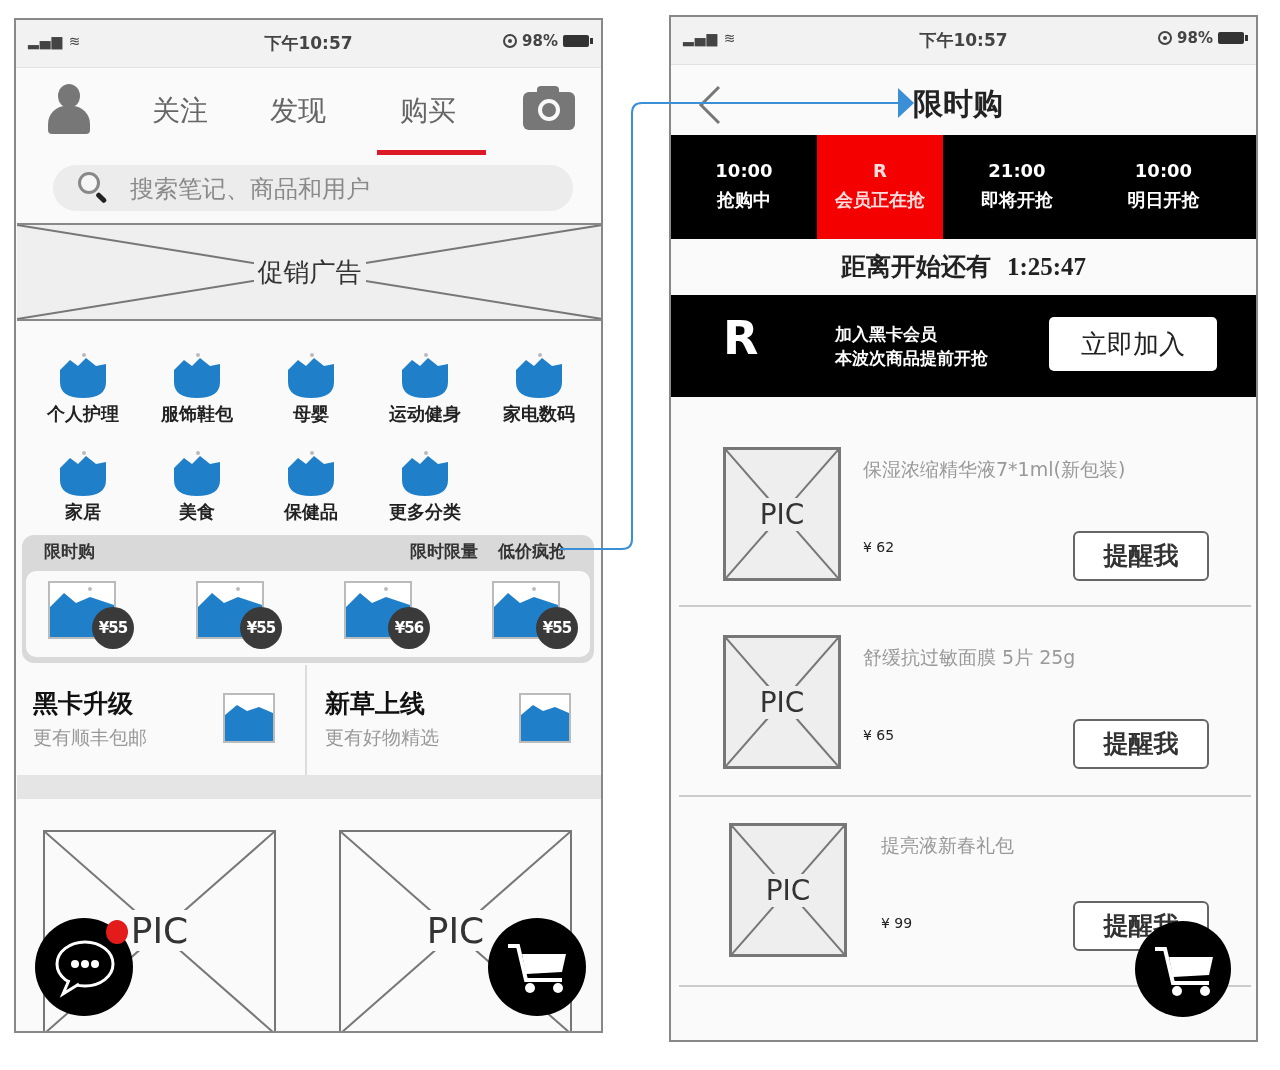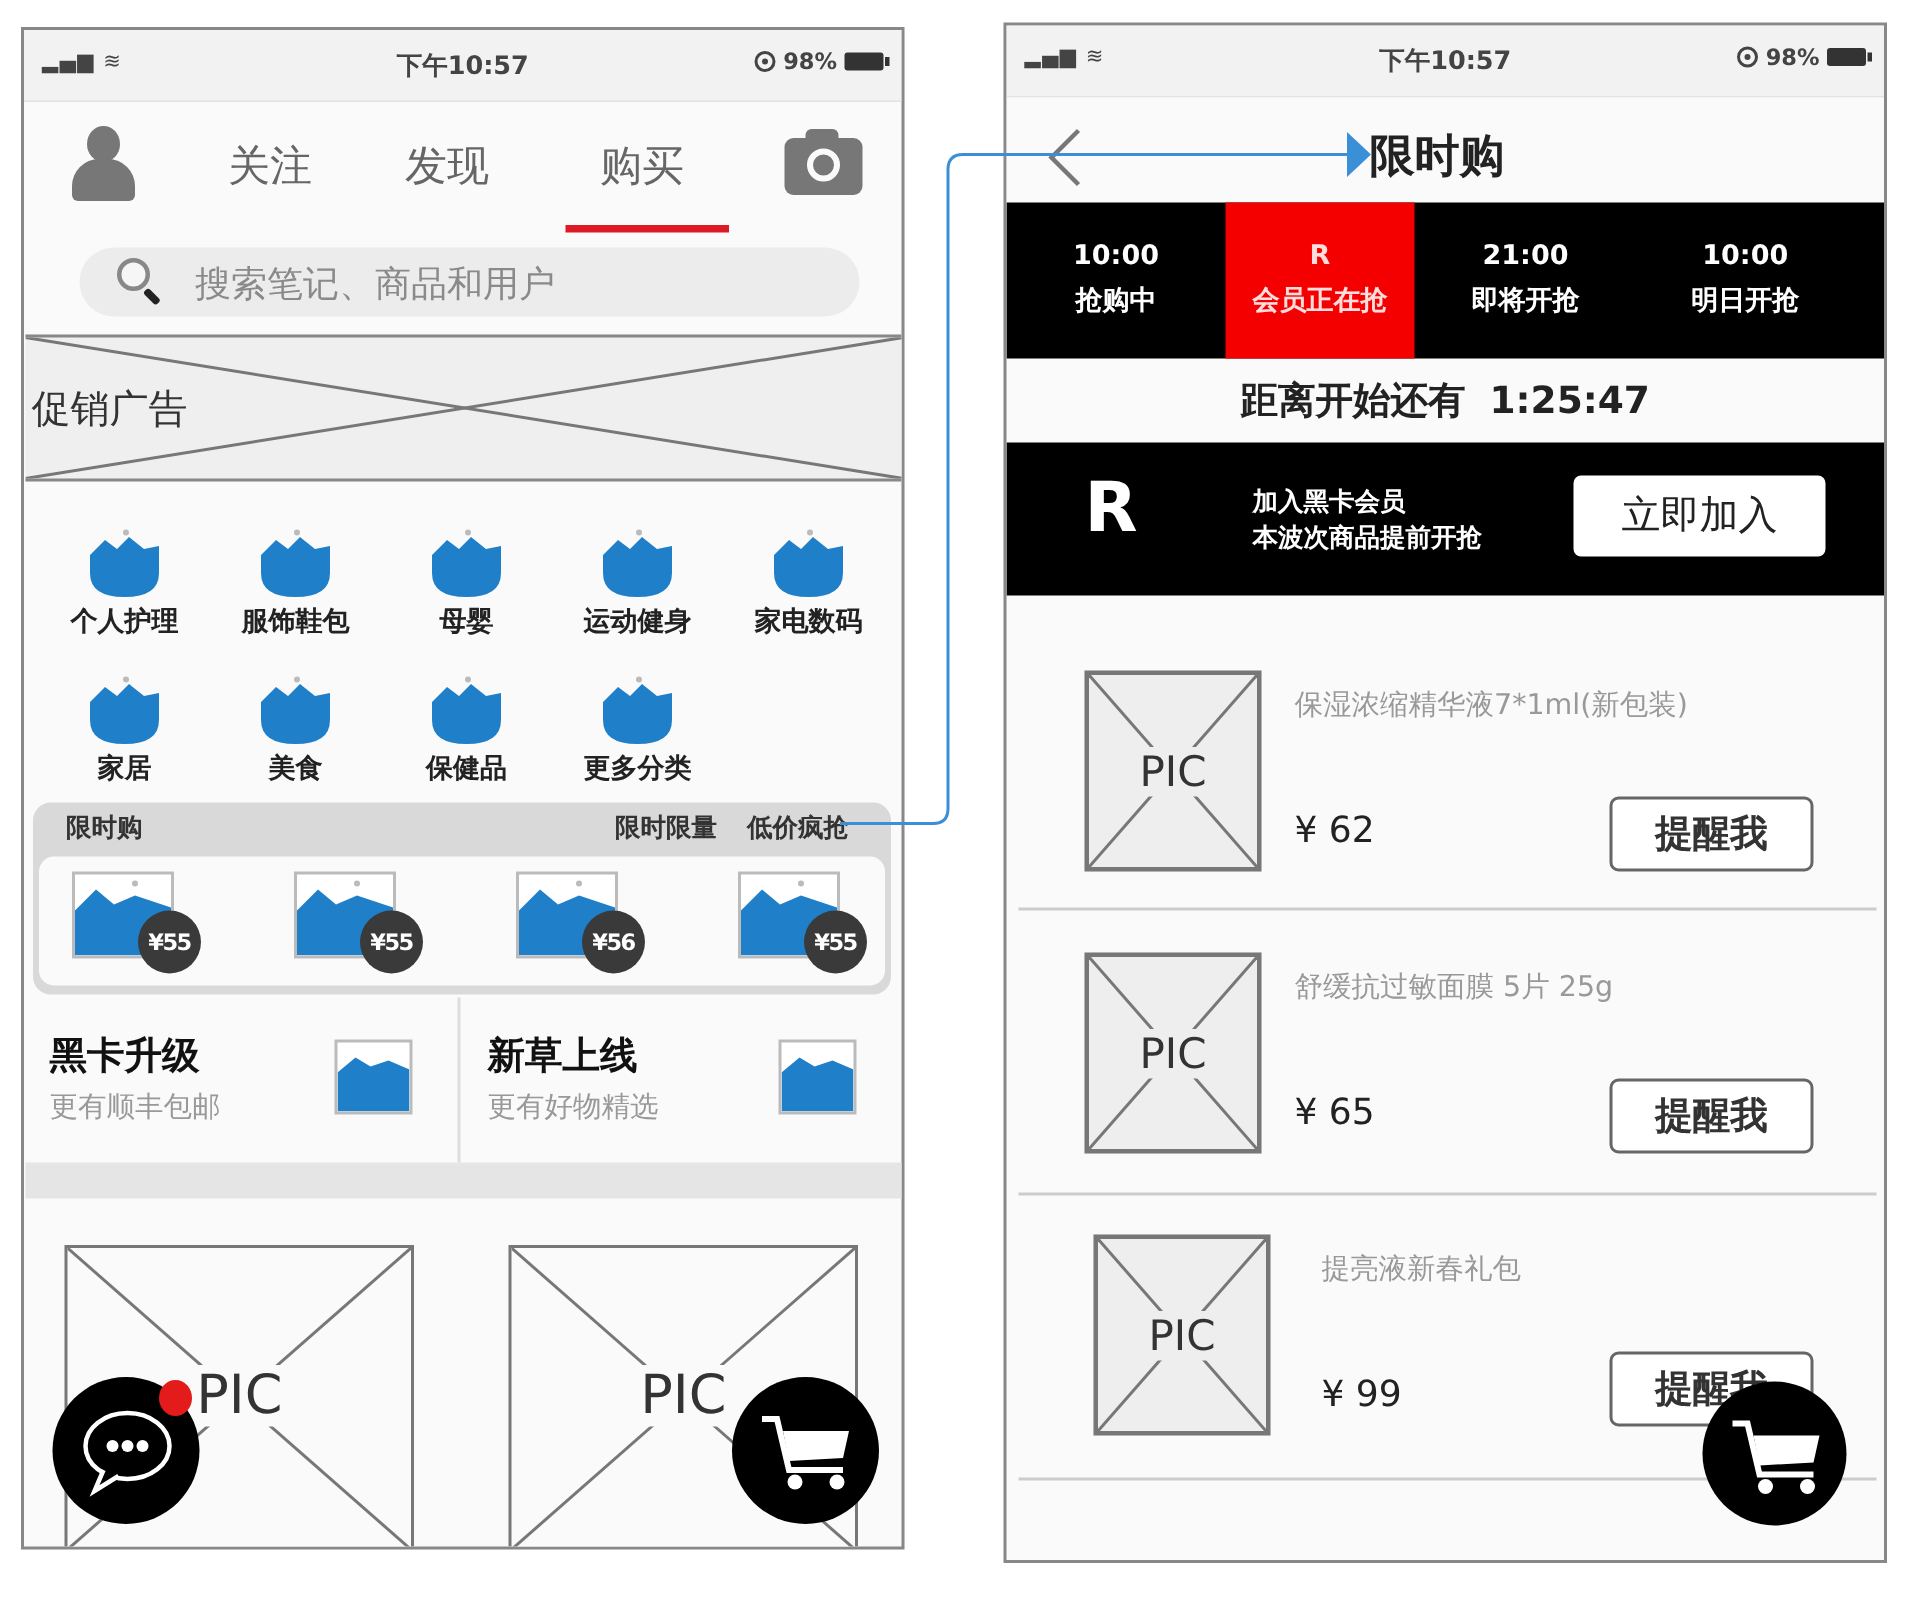--- a/index.html
+++ b/index.html
@@ -33,21 +33,21 @@
   .camera .lens { position: absolute; left: 15px; top: 13px; width: 22px; height: 22px; border: 4px solid #fafafa; border-radius: 50%; }
 
   .searchbar { position: absolute; left: 37px; top: 145px; width: 520px; height: 46px; background: #ececec; border-radius: 23px; }
   .search-icon { position: absolute; left: 25px; top: 7px; width: 30px; height: 30px; }
   .search-icon .ring { position: absolute; left: 0; top: 0; width: 22px; height: 22px; border: 3px solid #888; border-radius: 50%; background: #f6f6f6; }
   .search-icon .handle { position: absolute; left: 19px; top: 19px; width: 12px; height: 5px; background: #222; transform: rotate(45deg); transform-origin: left center; border-radius: 2px; }
   .searchbar .ph { position: absolute; left: 77px; top: 8px; font-size: 24px; color: #8a8a8a; }
 
   .promo { position: absolute; left: 1px; top: 203px; width: 585px; height: 98px; background: #efefef; border-top: 2px solid #888; border-bottom: 2px solid #888; }
   .promo svg { position: absolute; left: 0; top: 0; }
-  .promo .label { position: absolute; left: 0; width: 100%; top: 30px; font-size: 26px; color: #333; }
+  .promo .label { position: absolute; left: 0; width: 100%; top: 30px; text-align: center; font-size: 26px; color: #333; }
   .promo .label span { background: #efefef; padding: 0 4px; }
 
   .cat-grid { position: absolute; left: 10px; top: 320px; width: 570px; display: grid; grid-template-columns: repeat(5, 1fr); row-gap: 8px; }
   .cat { height: 90px; position: relative; text-align: center; }
   .cat .ico { position: absolute; left: 50%; top: 12px; margin-left: -27px; width: 54px; height: 46px; }
   .cat .lbl { position: absolute; left: 0; width: 100%; top: 62px; font-size: 18px; color: #222; font-weight: bold; }
 
   .flash { position: absolute; left: 6px; top: 515px; width: 572px; height: 128px; background: #d9d9d9; border-radius: 12px; }
   .flash .title { position: absolute; left: 22px; top: 5px; font-size: 17px; font-weight: bold; color: #333; }
   .flash .right { position: absolute; right: 28px; top: 5px; font-size: 17px; font-weight: bold; color: #333; }
@@ -78,34 +78,34 @@
   
   .nav2 { position: absolute; top: 48px; left: 0; width: 100%; height: 70px; background: #fafafa; }
   .back-icon { position: absolute; left: 24px; top: 20px; width: 30px; height: 40px; }
   .nav2 .title { position: absolute; left: 242px; top: 19px; font-size: 30px; font-weight: bold; color: #222; }
   .session-bar { position: absolute; left: 0; top: 118px; width: 100%; height: 104px; background: #000; }
   .sess { position: absolute; top: 0; height: 104px; color: #fff; text-align: center; font-size: 18px; font-weight: bold; }
   .sess .a { position: absolute; left: 0; width: 100%; top: 25px; }
   .sess .b { position: absolute; left: 0; width: 100%; top: 53px; }
   .sess.active { background: #f40000; color: #fdd; }
   .countdown { position: absolute; left: 0; top: 222px; width: 100%; height: 56px; text-align: center; font-size: 25px; font-weight: bold; line-height: 56px; color: #222; }
-  .countdown .cd-val { margin-left: 16px; }
+  .countdown .cd-val { margin-left: 16px; font-family: Liberation Serif, serif; }
   .member { position: absolute; left: 0; top: 278px; width: 100%; height: 102px; background: #000; }
   .member .r { position: absolute; left: 52px; top: 16px; color: #fff; font-size: 46px; font-weight: bold; }
   .member .l1 { position: absolute; left: 164px; top: 28px; color: #fff; font-size: 17px; font-weight: bold; }
   .member .l2 { position: absolute; left: 164px; top: 52px; color: #fff; font-size: 17px; font-weight: bold; }
   .join-btn { position: absolute; left: 378px; top: 22px; width: 168px; height: 54px; background: #fff; border-radius: 5px;
               font-size: 26px; text-align: center; line-height: 54px; color: #222; }
 
   .prod { position: absolute; left: 8px; width: 572px; height: 190px; border-bottom: 2px solid #ccc; }
   .prod .pic { position: absolute; width: 118px; height: 134px; border: 3px solid #777; background: #eeeeee; overflow: hidden; }
   .prod .pic .plabel { position: absolute; left: 0; width: 100%; top: 48px; text-align: center; font-size: 28px; color: #333; }
   .prod .pic .plabel span { background: #eee; padding: 0 4px; }
   .prod .name { position: absolute; font-size: 19px; color: #999; }
-  .prod .price { position: absolute; font-size: 24px; color: #222; }
+  .prod .price { position: absolute; font-size: 14px; color: #222; }
   .remind-btn { position: absolute; width: 136px; height: 50px; border: 2px solid #666; border-radius: 6px; background: #fff;
                 font-size: 25px; font-weight: bold; text-align: center; line-height: 46px; color: #333; }
   .cart-fab-r { left: 464px; top: 904px; width: 96px; height: 96px; }
 
   
   #connector { position: absolute; left: 0; top: 0; pointer-events: none; }
 </style>
 </head>
 <body>
 

